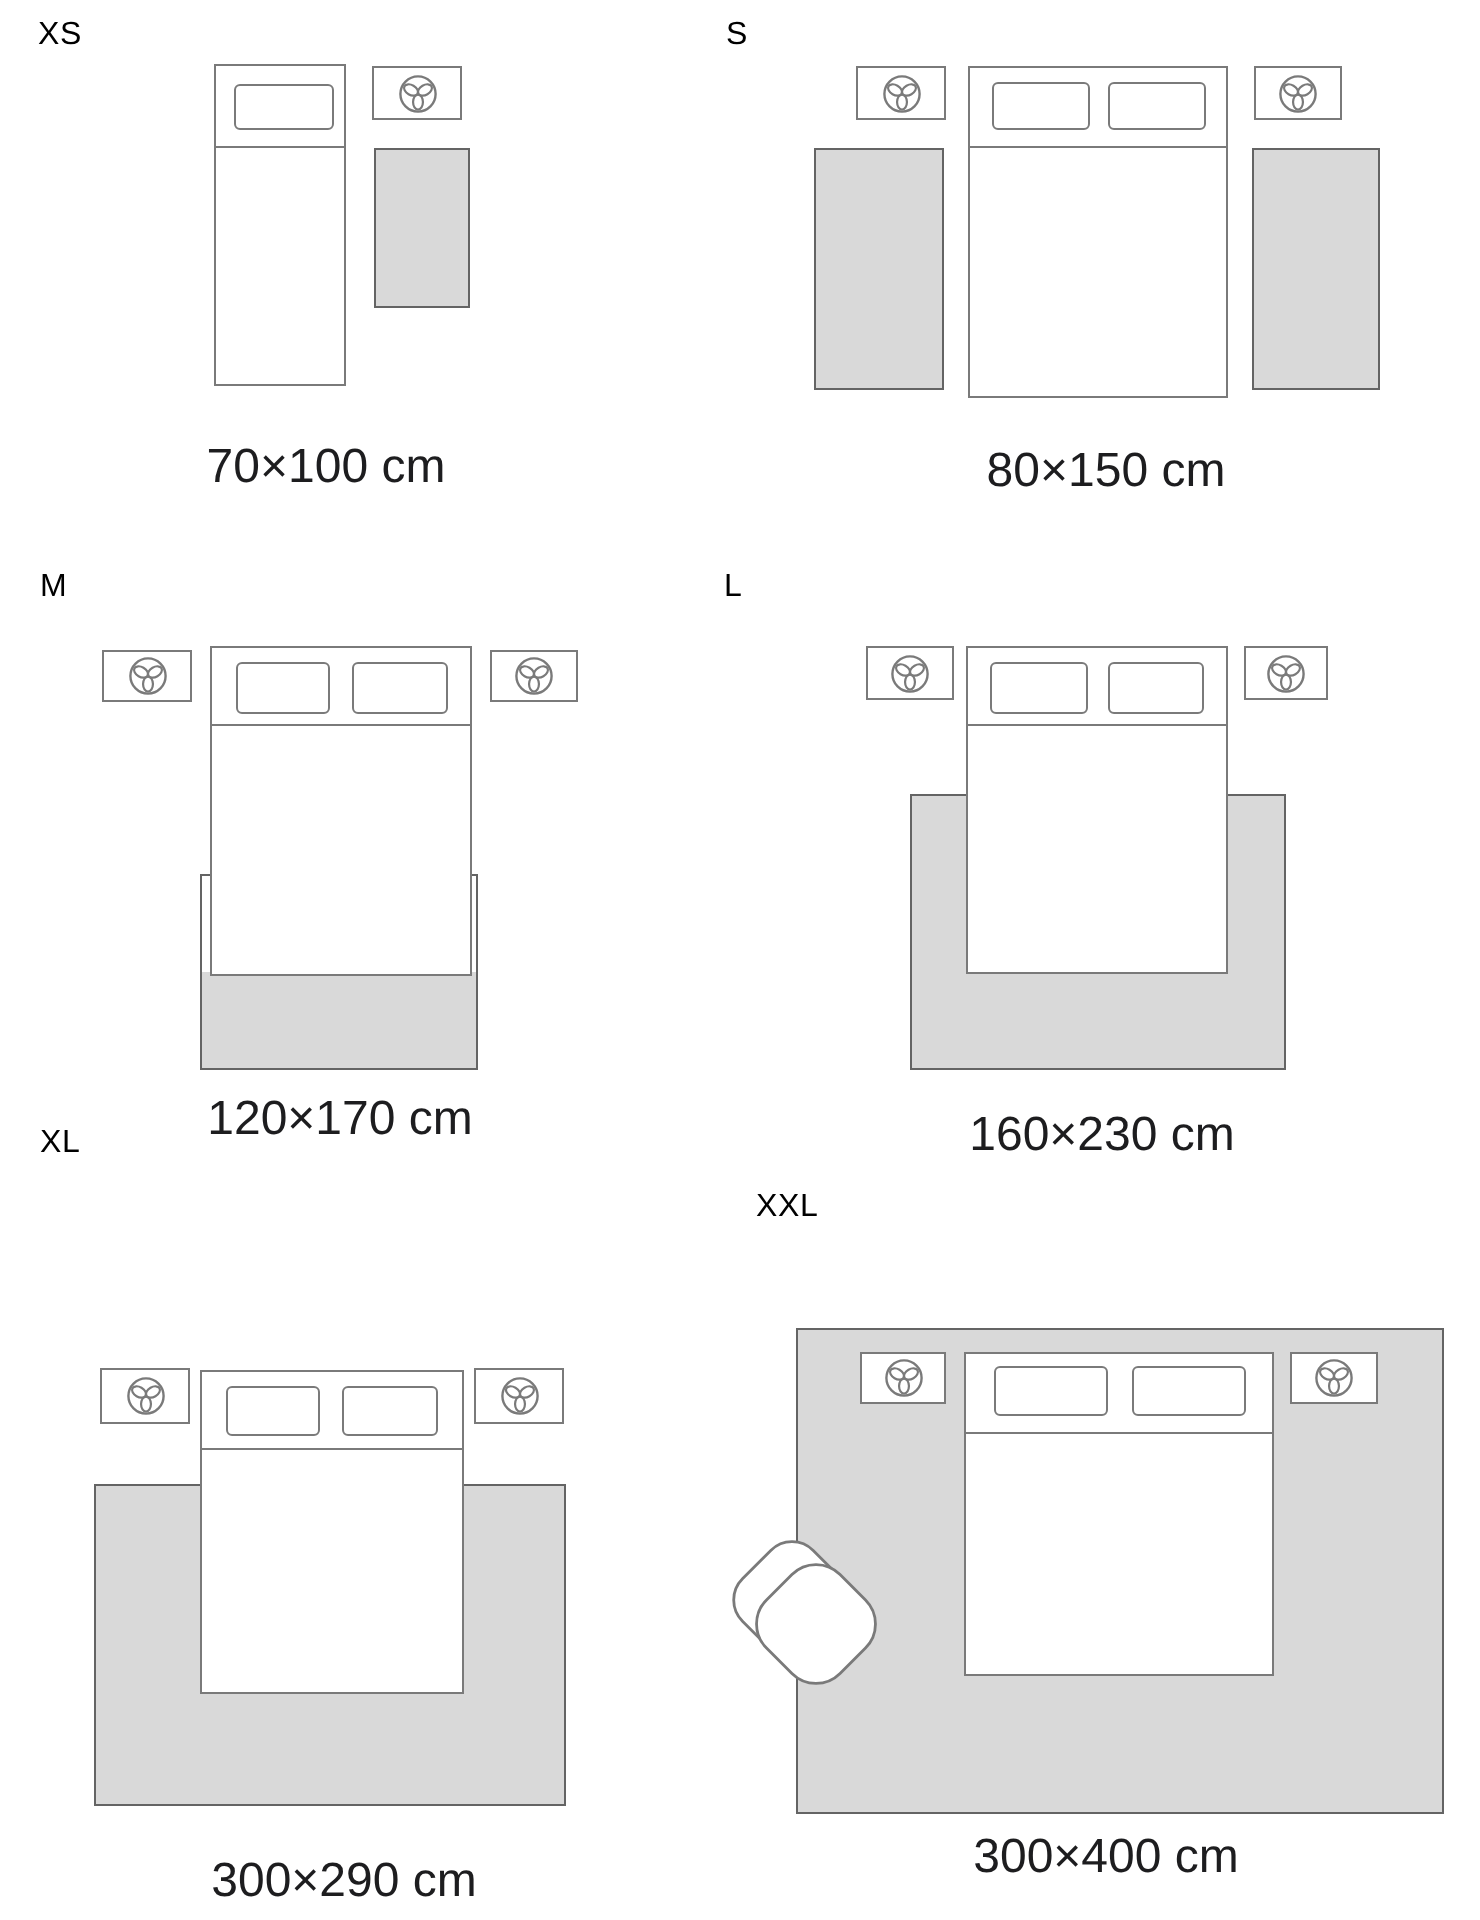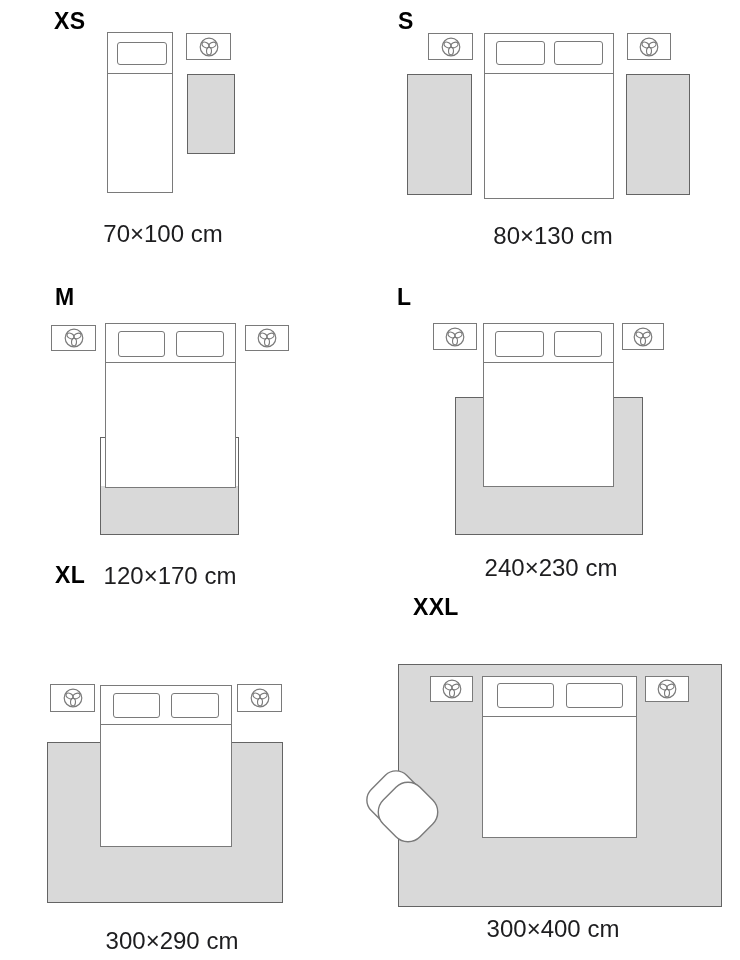--- a/index.html
+++ b/index.html
@@ -9,22 +9,22 @@
     --label:#000000;
     --caption:#1d1d1f;
     --bg:#ffffff;
   }
   html,body{margin:0;padding:0;background:var(--bg);}
   #canvas{
     position:relative;width:740px;height:960px;background:var(--bg);
     font-family:"Liberation Sans",sans-serif;overflow:hidden;
   }
   .size-label{
-    position:absolute;font-size:23px;font-weight:700;color:var(--label);
-    letter-spacing:.3px;line-height:1;white-space:nowrap;margin-left:35px;
+    position:absolute;font-size:16px;font-weight:400;color:var(--label);
+    letter-spacing:.3px;line-height:1;white-space:nowrap;
   }
   .size-caption{
     position:absolute;transform:translateX(-50%);font-size:24px;
     color:var(--caption);line-height:1;white-space:nowrap;
   }
   .bed{
     position:absolute;background:#fff;border:1.4px solid var(--line);
     box-sizing:border-box;z-index:2;
   }
   .divider{
@@ -93,21 +93,21 @@
     <div class="bed" style="left:484px;top:33px;width:130px;height:166px">
       <div class="divider" style="top:39px"></div>
       <div class="pillow" style="left:11px;top:7px;width:49px;height:24px"></div>
       <div class="pillow" style="left:69px;top:7px;width:49px;height:24px"></div>
     </div>
     <div class="nightstand" style="left:627px;top:33px;width:44px;height:27px">
       <svg>
           <use href="#trefoil"></use>
         </svg>
     </div>
-    <div class="size-caption" style="left:553px;top:224px">80×130 cm</div>
+    <div class="size-caption" style="left:553px;top:224px">80×150 cm</div>
   </div>
 
   <div>
     <div class="size-label" style="left:20px;top:286px">M</div>
     <div class="rug outline-only" style="left:100px;top:437px;width:139px;height:98px">
       <div class="rug-fill" style="height:48px"></div>
     </div>
     <div class="nightstand" style="left:51px;top:325px;width:45px;height:26px">
       <svg>
           <use href="#trefoil"></use>
@@ -116,42 +116,42 @@
     <div class="bed" style="left:105px;top:323px;width:131px;height:165px">
       <div class="divider" style="top:38px"></div>
       <div class="pillow" style="left:12px;top:7px;width:47px;height:26px"></div>
       <div class="pillow" style="left:70px;top:7px;width:48px;height:26px"></div>
     </div>
     <div class="nightstand" style="left:245px;top:325px;width:44px;height:26px">
       <svg>
           <use href="#trefoil"></use>
         </svg>
     </div>
-    <div class="size-caption" style="left:170px;top:564px">120×170 cm</div>
+    <div class="size-caption" style="left:170px;top:548px">120×170 cm</div>
   </div>
 
   <div>
     <div class="size-label" style="left:362px;top:286px">L</div>
     <div class="rug" style="left:455px;top:397px;width:188px;height:138px"></div>
     <div class="nightstand" style="left:433px;top:323px;width:44px;height:27px">
       <svg>
           <use href="#trefoil"></use>
         </svg>
     </div>
     <div class="bed" style="left:483px;top:323px;width:131px;height:164px">
       <div class="divider" style="top:38px"></div>
       <div class="pillow" style="left:11px;top:7px;width:49px;height:26px"></div>
       <div class="pillow" style="left:70px;top:7px;width:48px;height:26px"></div>
     </div>
     <div class="nightstand" style="left:622px;top:323px;width:42px;height:27px">
       <svg>
           <use href="#trefoil"></use>
         </svg>
     </div>
-    <div class="size-caption" style="left:551px;top:556px">240×230 cm</div>
+    <div class="size-caption" style="left:551px;top:556px">160×230 cm</div>
   </div>
 
   <div>
     <div class="size-label" style="left:20px;top:564px">XL</div>
     <div class="rug" style="left:47px;top:742px;width:236px;height:161px"></div>
     <div class="nightstand" style="left:50px;top:684px;width:45px;height:28px">
       <svg>
           <use href="#trefoil"></use>
         </svg>
     </div>

